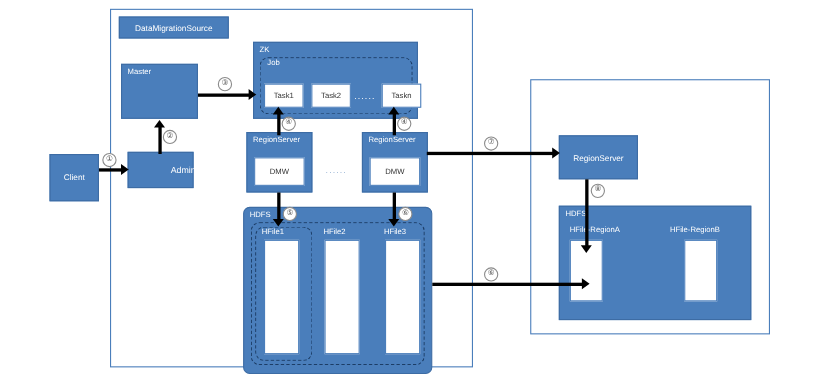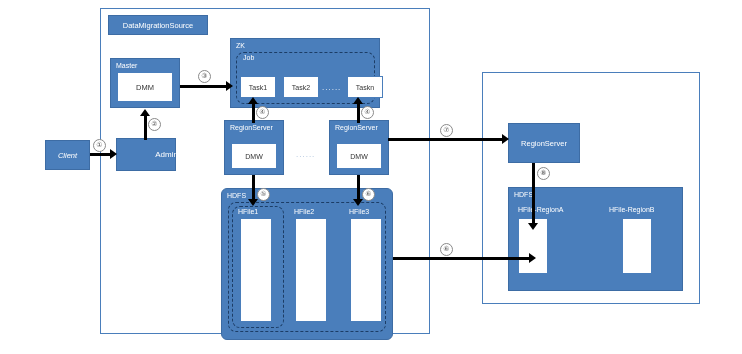--- a/index.html
+++ b/index.html
@@ -70,23 +70,20 @@
 
   <div class="container" style="left:100px;top:8px;width:330px;height:326px;"></div>
 
   <div class="bx ctr t75" style="left:108px;top:15px;width:100px;height:20px;">
     <span>DataMigrationSource</span>
   </div>
 
   <div class="bx" style="left:110px;top:58px;width:70px;height:50px;">
     <span class="tl t7">Master</span>
   </div>
-  <div class="wp t75" style="left:117px;top:72px;width:56px;height:30px;">
-    <span>DMM</span>
-  </div>
 
   <div class="bx" style="left:230px;top:38px;width:150px;height:70px;">
     <span class="tl t7">ZK</span>
   </div>
   <div class="dash" style="left:236px;top:52px;width:139px;height:52px;"></div>
   <div style="position:absolute;left:243px;top:54px;font-size:7px;color:#fff;">Job</div>
 
   <div class="wp t7" style="left:240px;top:76px;width:36px;height:22px;">
     <span>Task1</span>
   </div>
@@ -122,21 +119,21 @@
 
   <div style="position:absolute;left:238px;top:208px;font-size:7px;color:#ffffff;">HFile1</div>
   <div class="wp" style="left:240px;top:218px;width:32px;height:104px;"></div>
 
   <div style="position:absolute;left:294px;top:208px;font-size:7px;color:#ffffff;">HFile2</div>
   <div class="wp" style="left:295px;top:218px;width:32px;height:104px;"></div>
 
   <div style="position:absolute;left:349px;top:208px;font-size:7px;color:#ffffff;">HFile3</div>
   <div class="wp" style="left:350px;top:218px;width:32px;height:104px;"></div>
 
-  <div class="bx ctr t75" style="left:45px;top:140px;width:45px;height:30px;font-style:italic;">
+  <div class="bx ctr t75" style="left:45px;top:140px;width:45px;height:43px;">
     <span>Client</span>
   </div>
   <div class="bx ctr t8" style="left:116px;top:138px;width:60px;height:33px;">
     <span>Admin</span>
   </div>
 
   <div class="container" style="left:482px;top:72px;width:218px;height:232px;"></div>
 
 
   <div class="bx ctr t75" style="left:508px;top:123px;width:72px;height:40px;">

